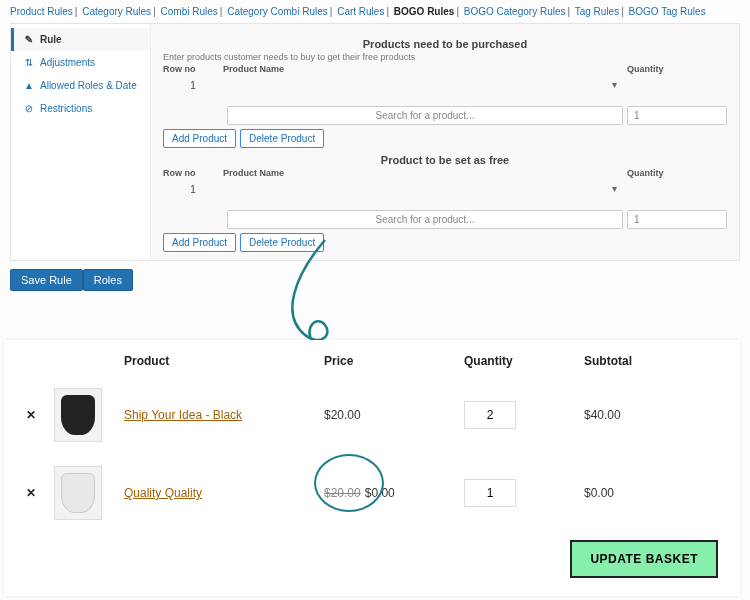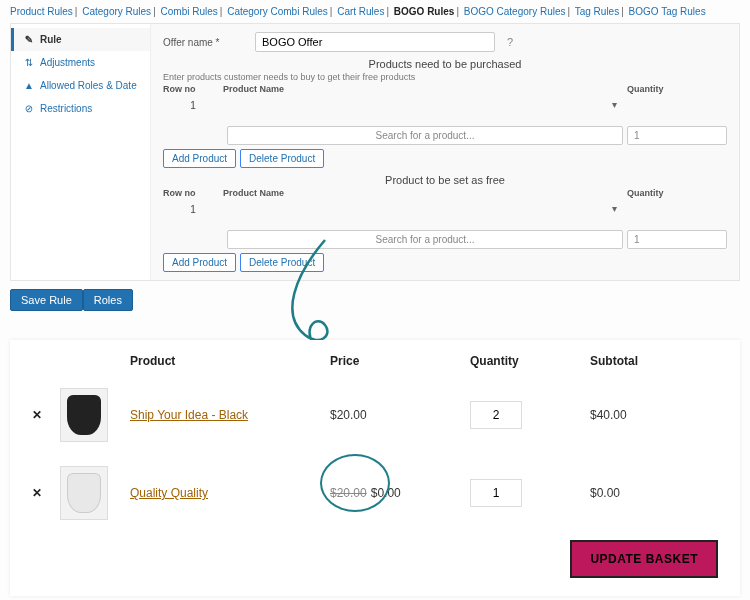--- a/index.html
+++ b/index.html
@@ -62,21 +62,21 @@
     padding: 3px 6px;
     font-size: 11px;
     width: 240px;
     border-radius: 2px;
   }
   .help { color: #888; font-size: 11px; }
 
   .section-title {
     text-align: center;
     font-size: 11px;
-    font-weight: 400;
+    font-weight: 700;
     color: #444;
     margin: 6px 0 2px 0;
   }
   .hint { font-size: 9px; color: #777; margin-bottom: 2px; }
   .prod-head {
     display: grid;
     grid-template-columns: 60px 1fr 100px;
     font-size: 9px;
     font-weight: 600;
     color: #555;
@@ -138,21 +138,21 @@
   .arrow {
     position: absolute;
     left: 285px; top: 235px;
     width: 90px; height: 140px;
     pointer-events: none;
   }
 
   
   .cart {
     position: absolute;
-    top: 340px; left: 10px; right: 10px;
+    top: 340px; left: 4px; right: 10px;
     background: #fff;
     box-shadow: 0 0 4px rgba(0,0,0,0.08);
     padding: 14px 22px 18px 22px;
   }
   .cart-head {
     display: grid;
     grid-template-columns: 28px 70px 200px 140px 120px 1fr;
     font-size: 12px;
     font-weight: bold;
     color: #222;
@@ -196,21 +196,21 @@
   .price .strike { text-decoration: line-through; color: #888; margin-right: 4px; }
   .qty input {
     width: 52px; padding: 6px;
     border: 1px solid #ddd; text-align: center;
     font-size: 12px;
   }
   .subtotal { font-size: 12px; color: #333; }
   .update-row { text-align: right; margin-top: 8px; }
   .btn-update {
     border: 2px solid #222;
-    background: #be185d;
+    background: #86efac;
     padding: 10px 18px;
     font-weight: bold;
     font-size: 12px;
     letter-spacing: 0.5px;
     cursor: pointer;
   }
   .price-circle {
     position: absolute;
     width: 70px; height: 58px;
     border: 2px solid #1e7d87;
@@ -247,25 +247,20 @@
       <span class="gly">▲</span>
       <span>Allowed Roles &amp; Date</span>
     </div>
     <div class="sidebar-item">
       <span class="gly">⊘</span>
       <span>Restrictions</span>
     </div>
   </div>
 
   <div class="content">
-    <div class="formrow">
-      <label>Offer name *</label>
-      <input type="text" value="BOGO Offer" style="">
-      <span class="help">?</span>
-    </div>
 
     <div class="section-title">Products need to be purchased</div>
     <div class="hint">Enter products customer needs to buy to get their free products</div>
     <div class="prod-head">
       <div>Row no</div>
       <div>Product Name</div>
       <div>Quantity</div>
     </div>
     <div class="prod-row">
       <div class="rownum">1</div>

